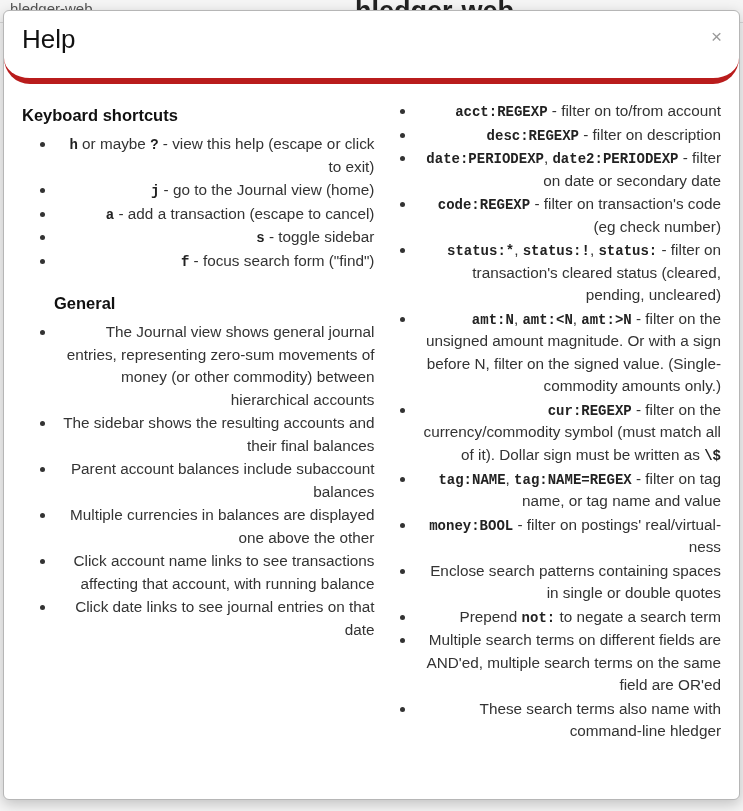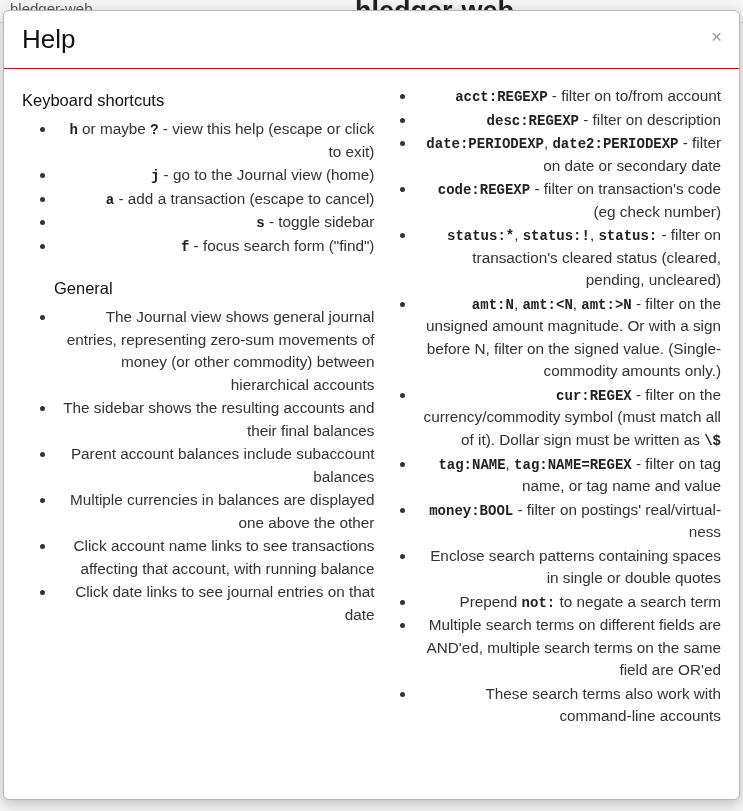--- a/index.html
+++ b/index.html
@@ -57,23 +57,24 @@
     background: #ffffff;
     border: 1px solid #b6b6b6;
     border-radius: 6px;
     box-shadow: 0 4px 14px rgba(0,0,0,0.22);
     z-index: 5;
     box-sizing: border-box;
     overflow: hidden;
   }
   .modal-header {
     position: relative;
-    height: 58px;
-    border-bottom: 1px solid #b91c1c;
+    height: 73px;
+    border-bottom: 6px solid #b91c1c;
     box-sizing: border-box;
+    border-radius: 26px;
   }
   .modal-title {
     position: absolute;
     left: 18px;
     top: 13px;
     font-size: 26px;
     color: #111;
     font-weight: normal;
     margin: 0;
   }
@@ -100,21 +101,21 @@
   }
   .col-left {
     width: 362px;
     padding-right: 8px;
   }
   .col-right {
     width: 340px;
   }
   h4.section {
     font-size: 16.5px;
-    font-weight: normal;
+    font-weight: bold;
     color: #111;
     margin: 6px 0 8px 0;
     font-family: "Liberation Sans", sans-serif;
   }
   h4.section.general {
     margin-top: 22px;
     margin-left: 32px;
   }
   ul.help-list {
     margin: 0 0 0 0;
@@ -170,23 +171,23 @@
         </ul>
     </div>
     <div class="col col-right">
       <ul class="help-list">
           <li><code>acct:REGEXP</code> - filter on to/from account</li>
           <li><code>desc:REGEXP</code> - filter on description</li>
           <li><code>date:PERIODEXP</code>, <code>date2:PERIODEXP</code> - filter on date or secondary date</li>
           <li><code>code:REGEXP</code> - filter on transaction's code (eg check number)</li>
           <li><code>status:*</code>, <code>status:!</code>, <code>status:</code> - filter on transaction's cleared status (cleared, pending, uncleared)</li>
           <li><code>amt:N</code>, <code>amt:&lt;N</code>, <code>amt:&gt;N</code> - filter on the unsigned amount magnitude. Or with a sign before N, filter on the signed value. (Single-commodity amounts only.)</li>
-          <li><code>cur:REGEX</code> - filter on the currency/commodity symbol (must match all of it). Dollar sign must be written as <code>\$</code></li>
+          <li><code>cur:REGEXP</code> - filter on the currency/commodity symbol (must match all of it). Dollar sign must be written as <code>\$</code></li>
           <li><code>tag:NAME</code>, <code>tag:NAME=REGEX</code> - filter on tag name, or tag name and value</li>
           <li><code>money:BOOL</code> - filter on postings' real/virtual-ness</li>
           <li>Enclose search patterns containing spaces in single or double quotes</li>
           <li>Prepend <code>not:</code> to negate a search term</li>
           <li>Multiple search terms on different fields are AND'ed, multiple search terms on the same field are OR'ed</li>
-          <li>These search terms also work with command-line accounts</li>
+          <li>These search terms also name with command-line hledger</li>
         </ul>
     </div>
   </div>
 </div>
 
 </body></html>

